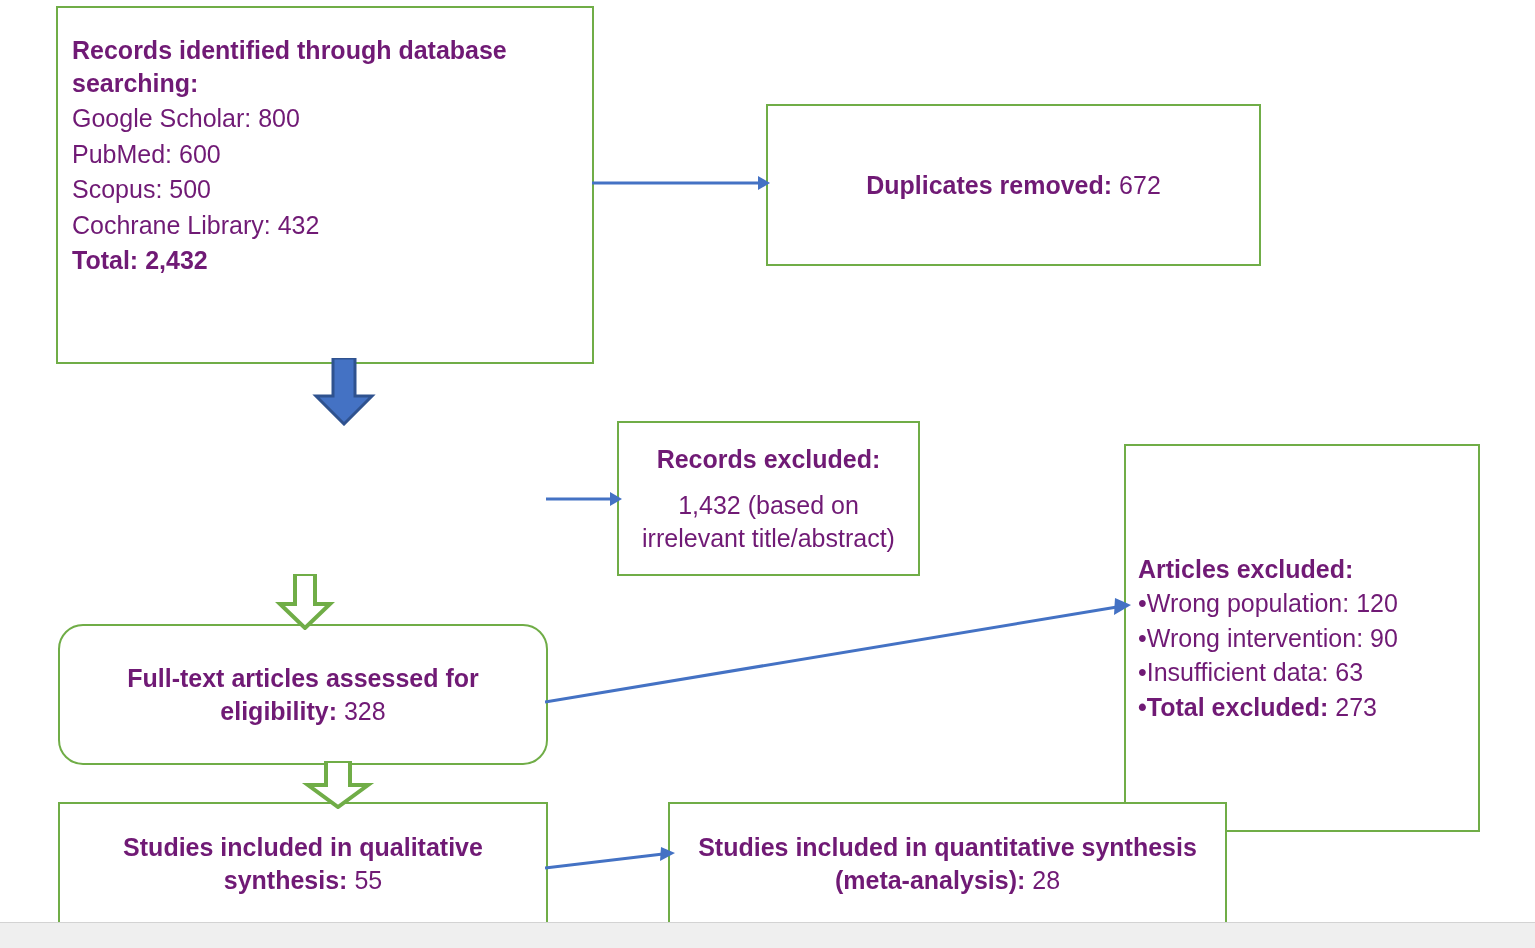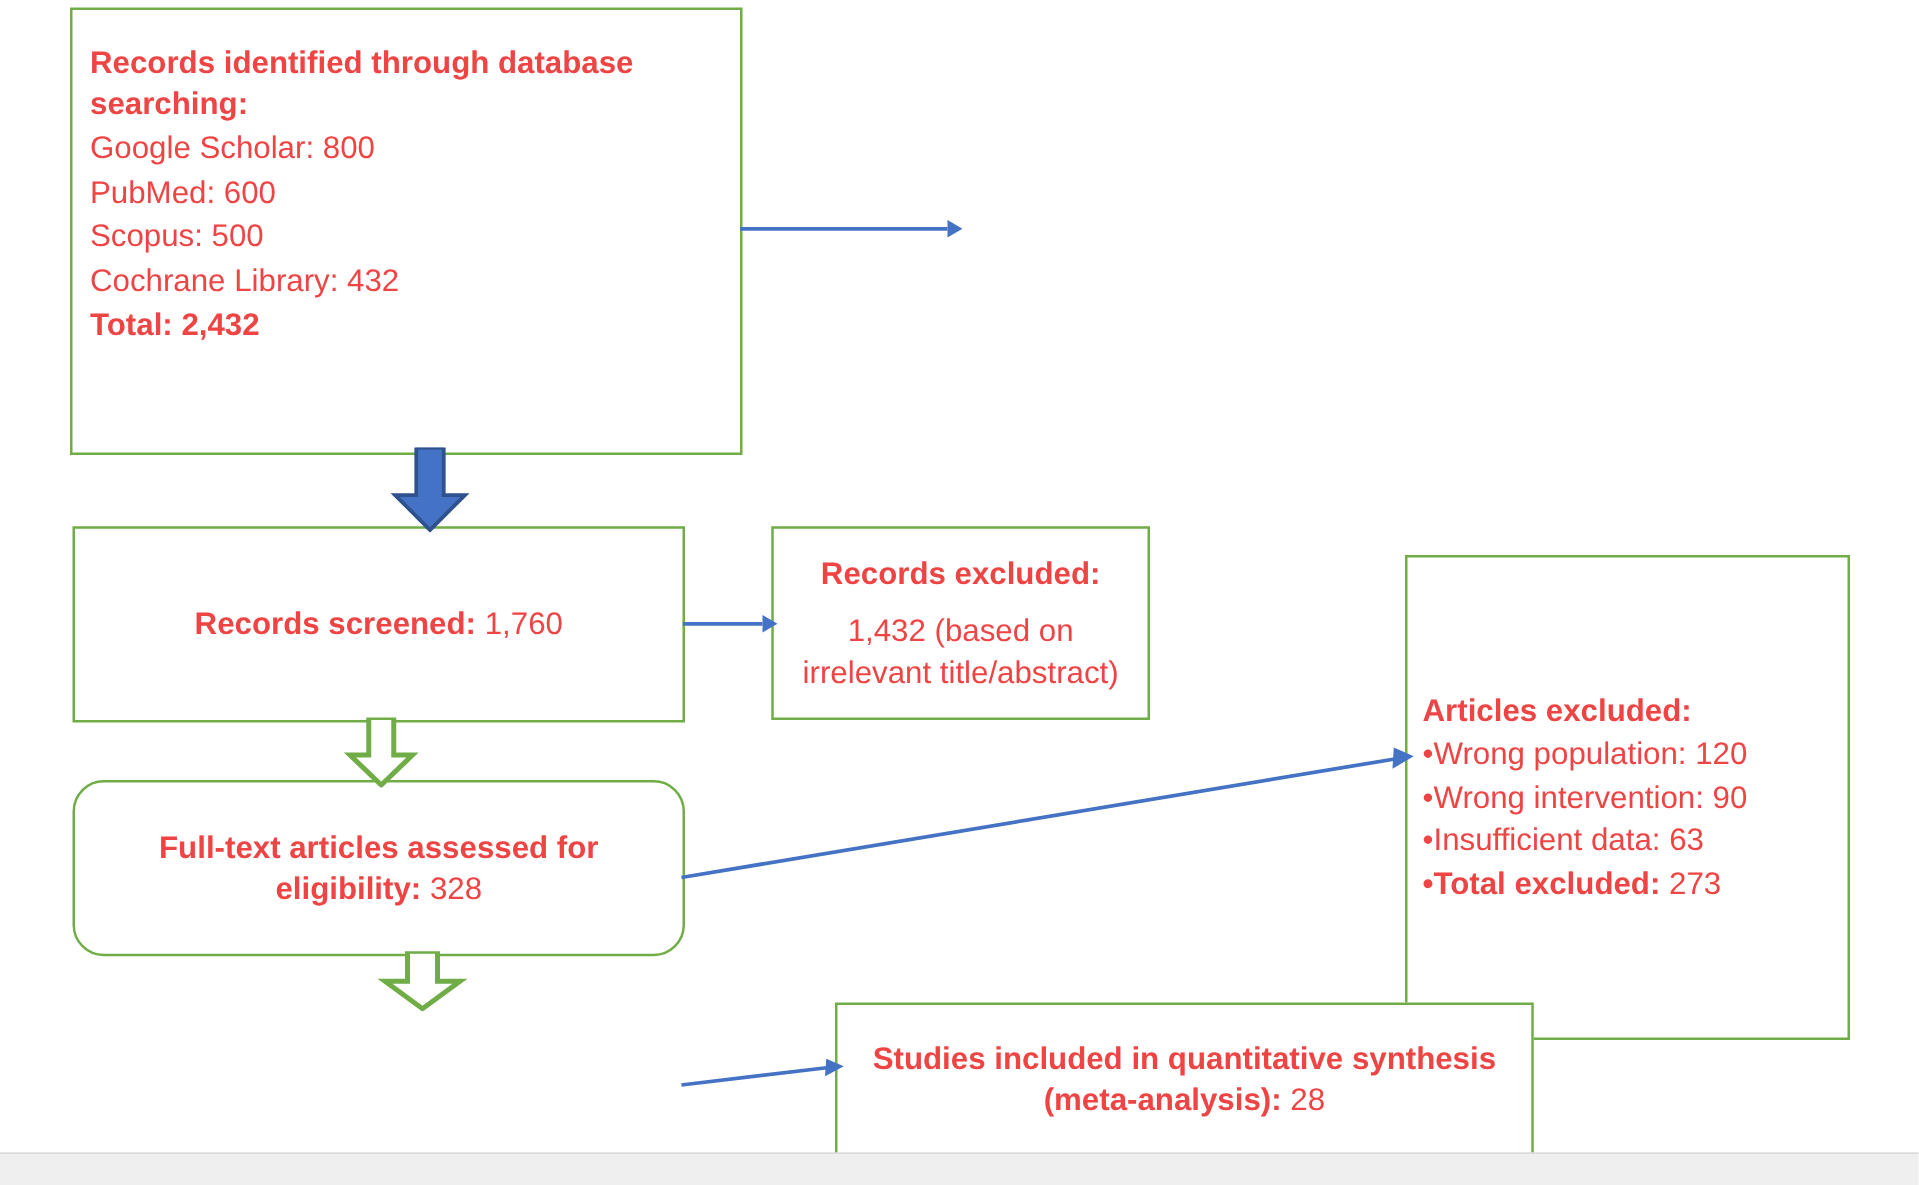--- a/index.html
+++ b/index.html
@@ -17,21 +17,21 @@
     background: #ffffff;
   }
   
   .flow-box {
     position: absolute;
     border: 2px solid #70AD47;
     background: #ffffff;
     display: flex;
     flex-direction: column;
     justify-content: center;
-    color: #ef4444;
+    color: #701a75;
     line-height: 1.30;
   }
   .flow-box.center  { align-items: center; text-align: center; }
   .flow-box.left    { align-items: flex-start; text-align: left; }
 
   .line        { display: block; white-space: nowrap; }
   .line.wrapok { white-space: normal; }
   .b           { font-weight: bold; }
   .n           { font-weight: normal; }
 
@@ -120,24 +120,24 @@
 
   <div class="flow-box left" id="box-identified">
     <span class="line hdr b">Records identified through database searching:</span>
     <span class="line n">Google Scholar: 800</span>
     <span class="line n">PubMed: 600</span>
     <span class="line n">Scopus: 500</span>
     <span class="line n">Cochrane Library: 432</span>
     <span class="line"><span class="b">Total:</span><span class="b">&nbsp;</span><span class="b">2,432</span></span>
   </div>
 
-
-  <div class="flow-box center" id="box-screened">
-    <span class="line"><span class="b">Records screened:</span>&nbsp;<span class="n">1,760</span></span>
-  </div>
+  <div class="flow-box center" id="box-duplicates">
+    <span class="line"><span class="b">Duplicates removed:</span>&nbsp;<span class="n">672</span></span>
+  </div>
+
 
   <div class="flow-box center" id="box-rec-excluded">
     <span class="line b">Records excluded:</span>
     <span class="line n wrapok">1,432 (based on irrelevant title/abstract)</span>
   </div>
 
   <div class="flow-box left" id="box-art-excluded">
     <span class="line b">Articles excluded:</span>
 
     <span class="line"><span>•</span><span class="n">Wrong population:</span>&nbsp;<span class="n">120</span></span>
@@ -146,20 +146,23 @@
 
     <span class="line"><span>•</span><span class="n">Insufficient data:</span>&nbsp;<span class="n">63</span></span>
 
     <span class="line"><span class="b">•</span><span class="b">Total excluded:</span>&nbsp;<span class="n">273</span></span>
   </div>
 
   <div class="flow-box center" id="box-fulltext">
     <span class="line wrapok"><span class="b">Full-text articles assessed for eligibility:</span>&nbsp;<span class="n">328</span></span>
   </div>
 
+  <div class="flow-box center" id="box-qual">
+    <span class="line wrapok"><span class="b">Studies included in qualitative synthesis:</span>&nbsp;<span class="n">55</span></span>
+  </div>
 
   <div class="flow-box center" id="box-quant">
     <span class="line wrapok"><span class="b">Studies included in quantitative synthesis (meta-analysis):</span>&nbsp;<span class="n">28</span></span>
   </div>
 
   <svg class="conn" id="arrow-identified-duplicates" viewBox="0 0 178 30">
     <line x1="0" y1="15" x2="166" y2="15" stroke="#4472C4" stroke-width="3"></line>
     <polygon points="166,8 178,15 166,22" fill="#4472C4"></polygon>
   </svg>
 

